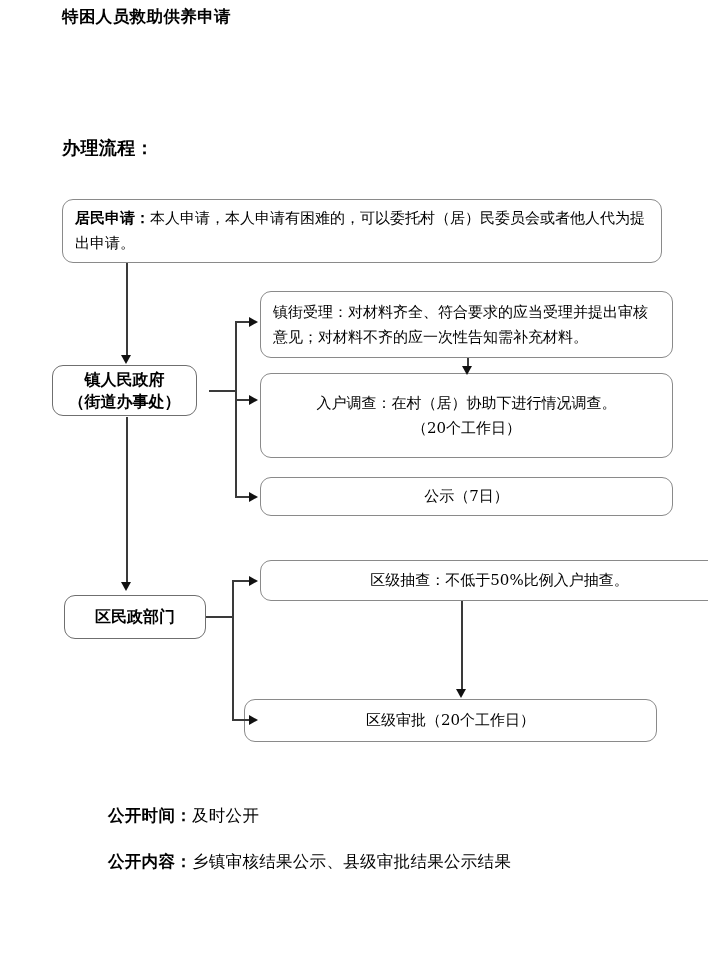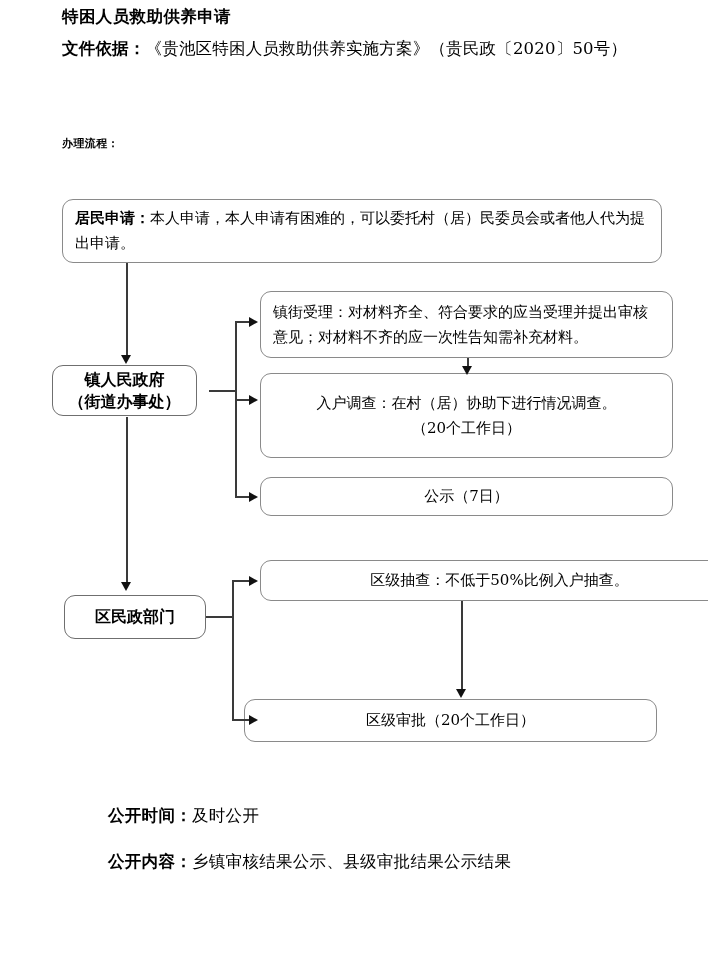--- a/index.html
+++ b/index.html
@@ -43,21 +43,21 @@
   .basis-label {
     font-weight: bold;
   }
   .basis-value {
     font-weight: normal;
   }
   .flow-heading {
     position: absolute;
     left: 62px;
     top: 136px;
-    font-size: 11px;
+    font-size: 18px;
     font-weight: bold;
     letter-spacing: 0.4px;
   }
 
   
   .node {
     position: absolute;
     box-sizing: border-box;
     border: 1.3px solid #8a8a8a;
     border-radius: 11px;
@@ -176,23 +176,20 @@
     letter-spacing: 0.3px;
   }
 </style>
 </head>
 <body>
 
 <div class="page">
 
   <div class="doc-title">特困人员救助供养申请</div>
 
-  <div class="basis-block">
-    <span class="basis-label">文件依据：</span><span class="basis-value">《贵池区特困人员救助供养实施方案》（贵民政〔2020〕50号）</span>
-  </div>
 
   <div class="flow-heading">办理流程：</div>
 
   <div class="node left-text" id="node-resident-apply">
     <div class="inner">
       <span class="node-strong">居民申请：</span><span>本人申请，本人申请有困难的，可以委托村（居）民委员会或者他人代为提出申请。</span>
     </div>
   </div>
 
   <div class="node center actor" id="node-township">

